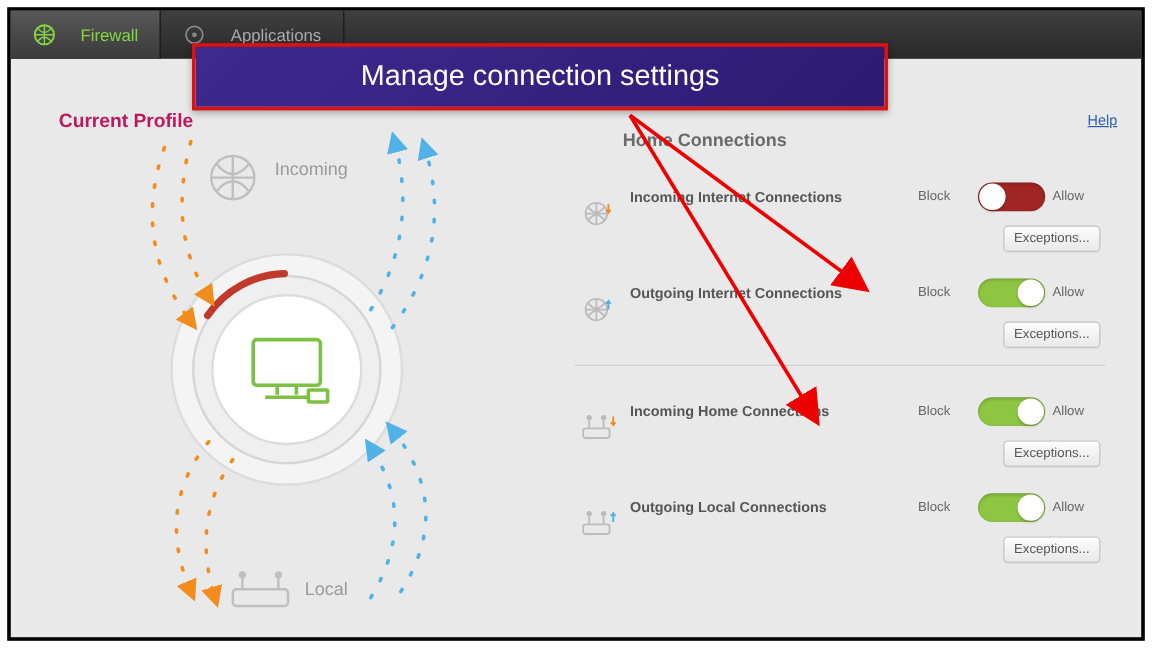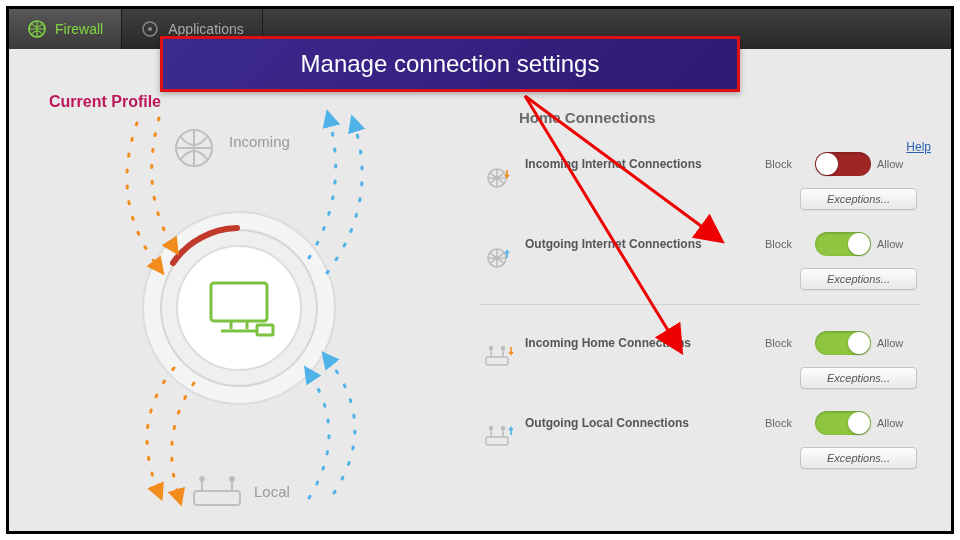--- a/index.html
+++ b/index.html
@@ -4,41 +4,41 @@
 <style>
   * { box-sizing: border-box; margin: 0; padding: 0; font-family: -apple-system, "Helvetica Neue", Arial, sans-serif; }
   body { background: #fff; width: 960px; height: 540px; overflow: hidden; position: relative; }
   .frame { position: absolute; inset: 6px; border: 3px solid #000; background: #e9e9e9; }
   .titlebar { height: 24px; background: linear-gradient(#f7f7f7,#e6e6e6); border-bottom: 1px solid #cfcfcf; display: flex; align-items: center; position: relative; }
   .traffic { display: flex; gap: 7px; margin-left: 10px; }
   .dot { width: 11px; height: 11px; border-radius: 50%; border: 1px solid rgba(0,0,0,.15); }
   .dot.red { background: #ff5f57; } .dot.yellow { background: #ffbd2e; } .dot.green { background: #28c940; }
   .wtitle { position: absolute; left: 0; right: 0; text-align: center; font-size: 12px; color: #555; }
   .toolbar { height: 40px; background: linear-gradient(#3f3f3f,#292929); display: flex; align-items: center; }
-  .tab { height: 40px; display: flex; align-items: center; padding: 0 18px; color: #aaa; font-size: 14px; gap: 8px; border-right: 1px solid #1a1a1a; }
+  .tab { height: 40px; display: flex; align-items: center; padding: 0 18px; color: #aaa; font-size: 14px; gap: 20px; border-right: 1px solid #1a1a1a; }
   .tab.active { background: linear-gradient(#585858,#3a3a3a); color: #83d641; }
   .tab .ticon { width: 20px; height: 20px; display: flex; align-items: center; justify-content: center; }
   .content { position: absolute; top: 64px; bottom: 0; left: 0; right: 0; display: flex; }
   .left { flex: 0 0 460px; position: relative; }
   .right { flex: 1; position: relative; padding: 20px 30px 0 10px; }
   .profile-label { position: absolute; top: 20px; left: 40px; font-size: 16px; font-weight: 600; color: #be185d; }
   .section-title { font-size: 15px; font-weight: 600; color: #6a6a6a; margin: 16px 0 18px 40px; }
   .row { display: flex; align-items: center; height: 40px; margin-bottom: 4px; }
   .row .ricon { width: 40px; display: flex; justify-content: center; color: #999; position: relative; }
   .row .rlabel { flex: 1; font-size: 12px; color: #555; font-weight: 600; padding-left: 6px; }
   .row .side { width: 44px; font-size: 11px; color: #666; }
   .row .side.right-s { text-align: left; }
   .toggle { width: 56px; height: 24px; border-radius: 12px; position: relative; margin: 0 6px; box-shadow: inset 0 1px 3px rgba(0,0,0,.25); cursor: pointer; }
   .toggle .knob { position: absolute; width: 22px; height: 22px; border-radius: 50%; background: #fff; top: 1px; box-shadow: 0 1px 2px rgba(0,0,0,.3); }
   .toggle.on { background: #8ec641; } .toggle.on .knob { right: 1px; }
   .toggle.off { background: #a02626; } .toggle.off .knob { left: 1px; }
   .exrow { display: flex; justify-content: flex-end; margin-bottom: 14px; padding-right: 4px; }
-  .exbtn { font-size: 11px; color: #555; background: linear-gradient(#fdfdfd,#e8e8e8); border: 1px solid #c4c4c4; border-radius: 4px; padding: 4px 26px; cursor: pointer; box-shadow: 0 1px 0 rgba(0,0,0,.05); font-style: italic; }
+  .exbtn { font-size: 11px; color: #555; background: linear-gradient(#fdfdfd,#e8e8e8); border: 1px solid #c4c4c4; border-radius: 4px; padding: 4px 8px; cursor: pointer; box-shadow: 0 1px 0 rgba(0,0,0,.05); }
   .divider { border-top: 1px solid #d0d0d0; margin: 8px 0 18px 0; }
-  .help { position: absolute; top: 20px; right: 20px; font-size: 12px; color: #2a5fb0; text-decoration: underline; cursor: pointer; margin-top: 47px; }
+  .help { position: absolute; top: 20px; right: 20px; font-size: 12px; color: #2a5fb0; text-decoration: underline; cursor: pointer; }
   
   .diagram { position: absolute; inset: 0; }
   .node-label { position: absolute; font-size: 15px; color: #9a9a9a; font-weight: 500; }
   .callout { position: absolute; top: 36px; left: 160px; width: 580px; height: 56px; background: linear-gradient(135deg,#3d2a8f,#2d1a72); border: 3px solid #d11; display: flex; align-items: center; justify-content: center; color: #fff; font-size: 24px; font-weight: 400; box-shadow: 0 2px 6px rgba(0,0,0,.3); z-index: 50; }
   svg { position: absolute; }
 </style>
 </head>
 <body>
 
 <div class="frame">

